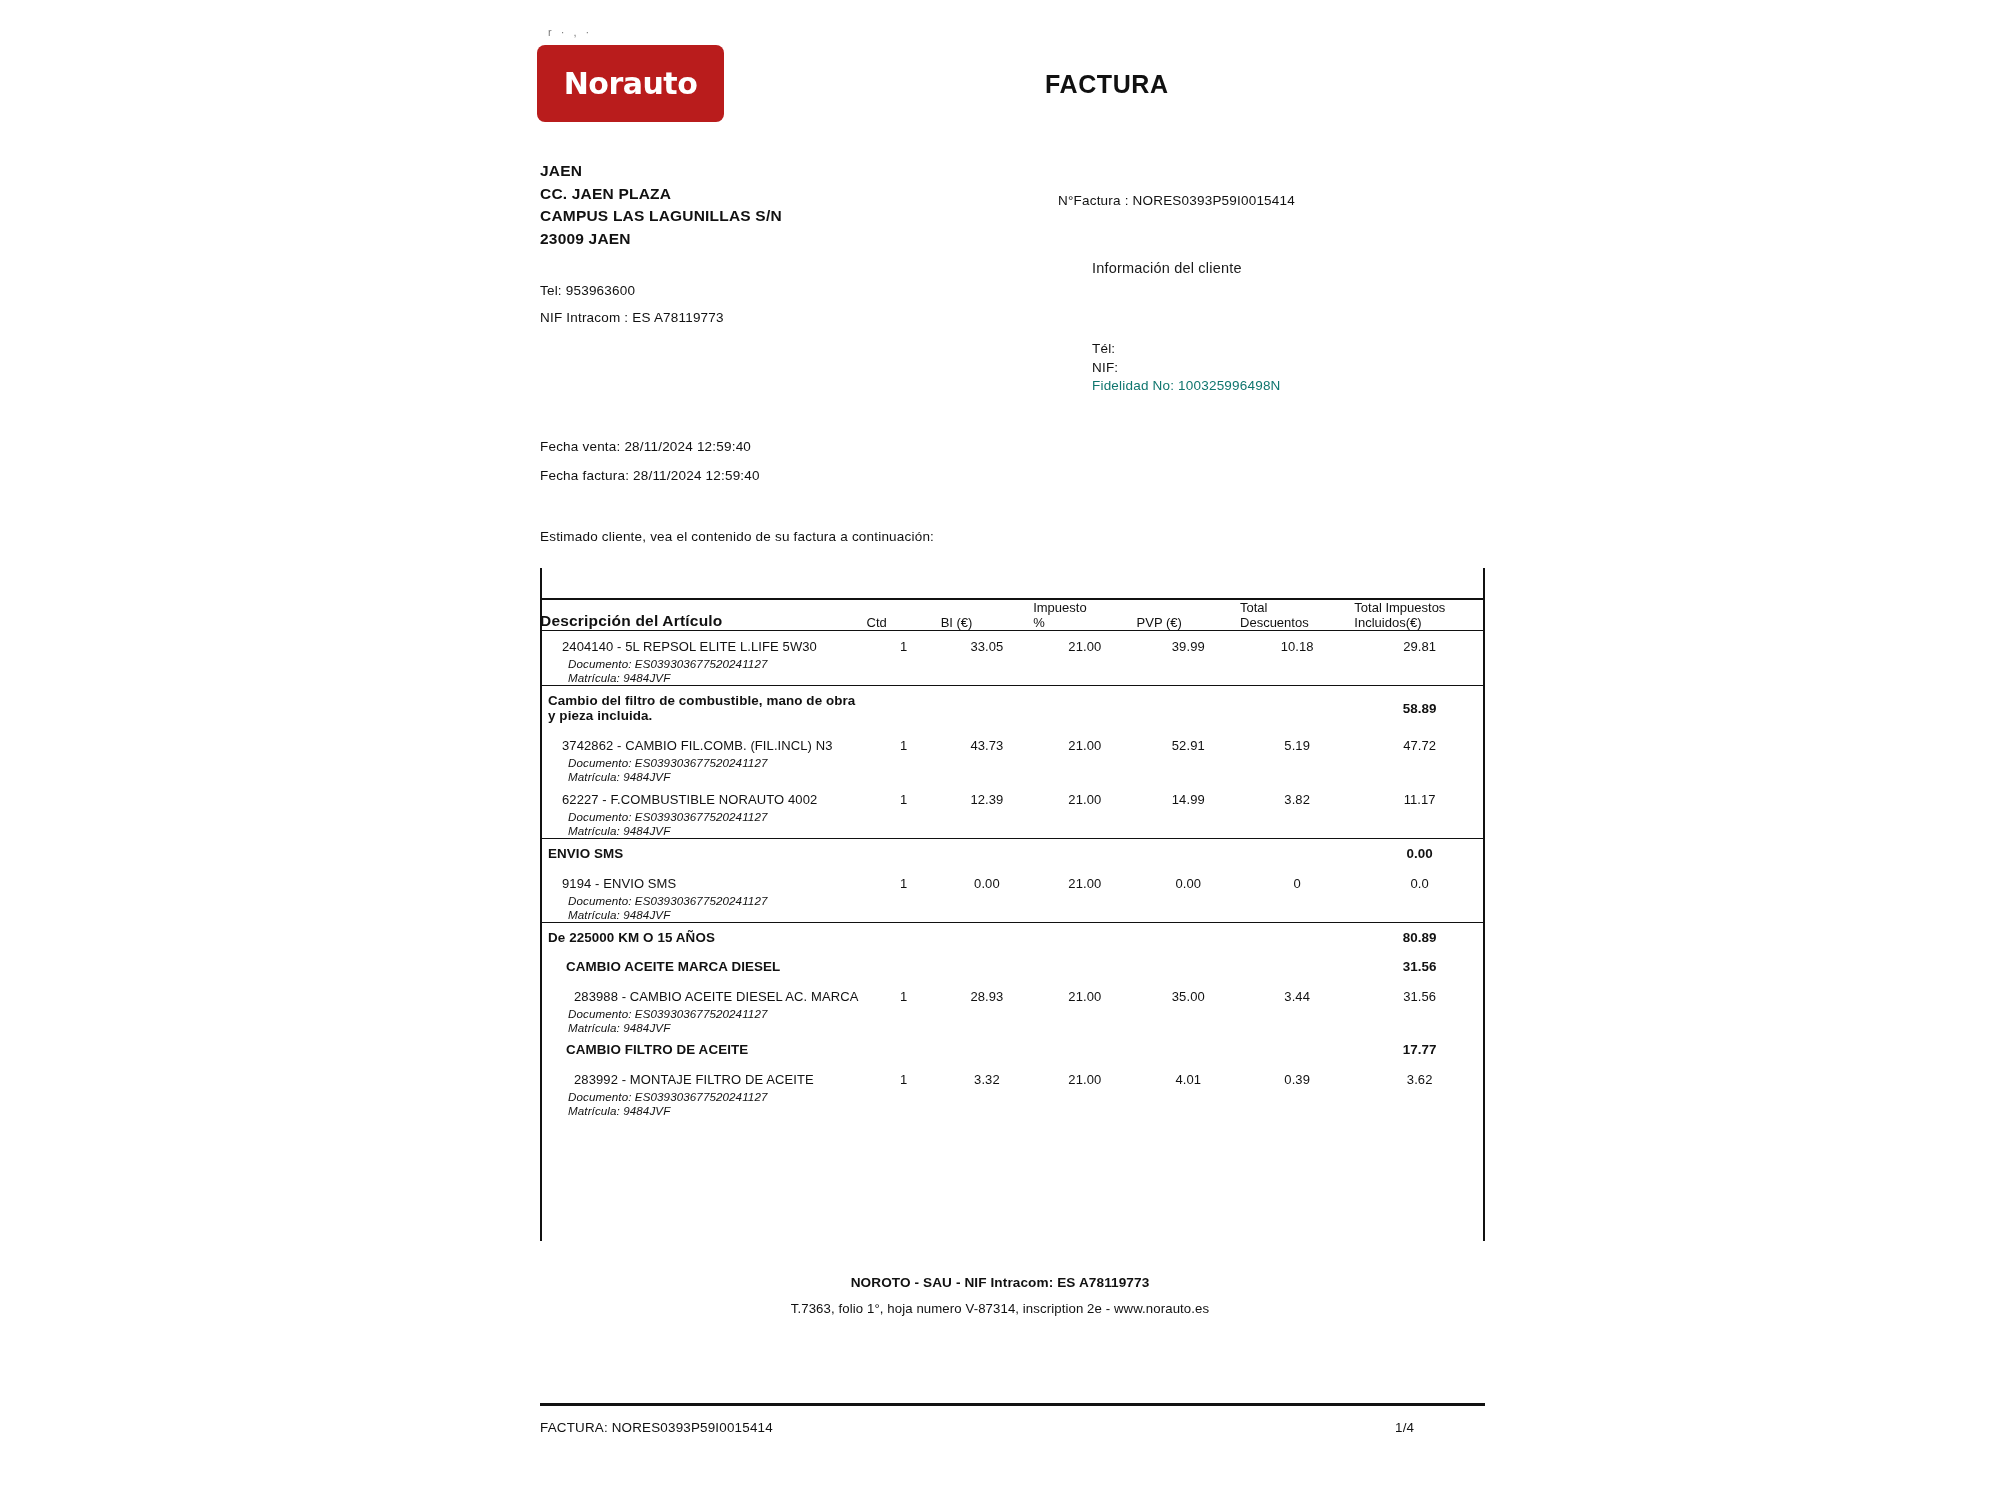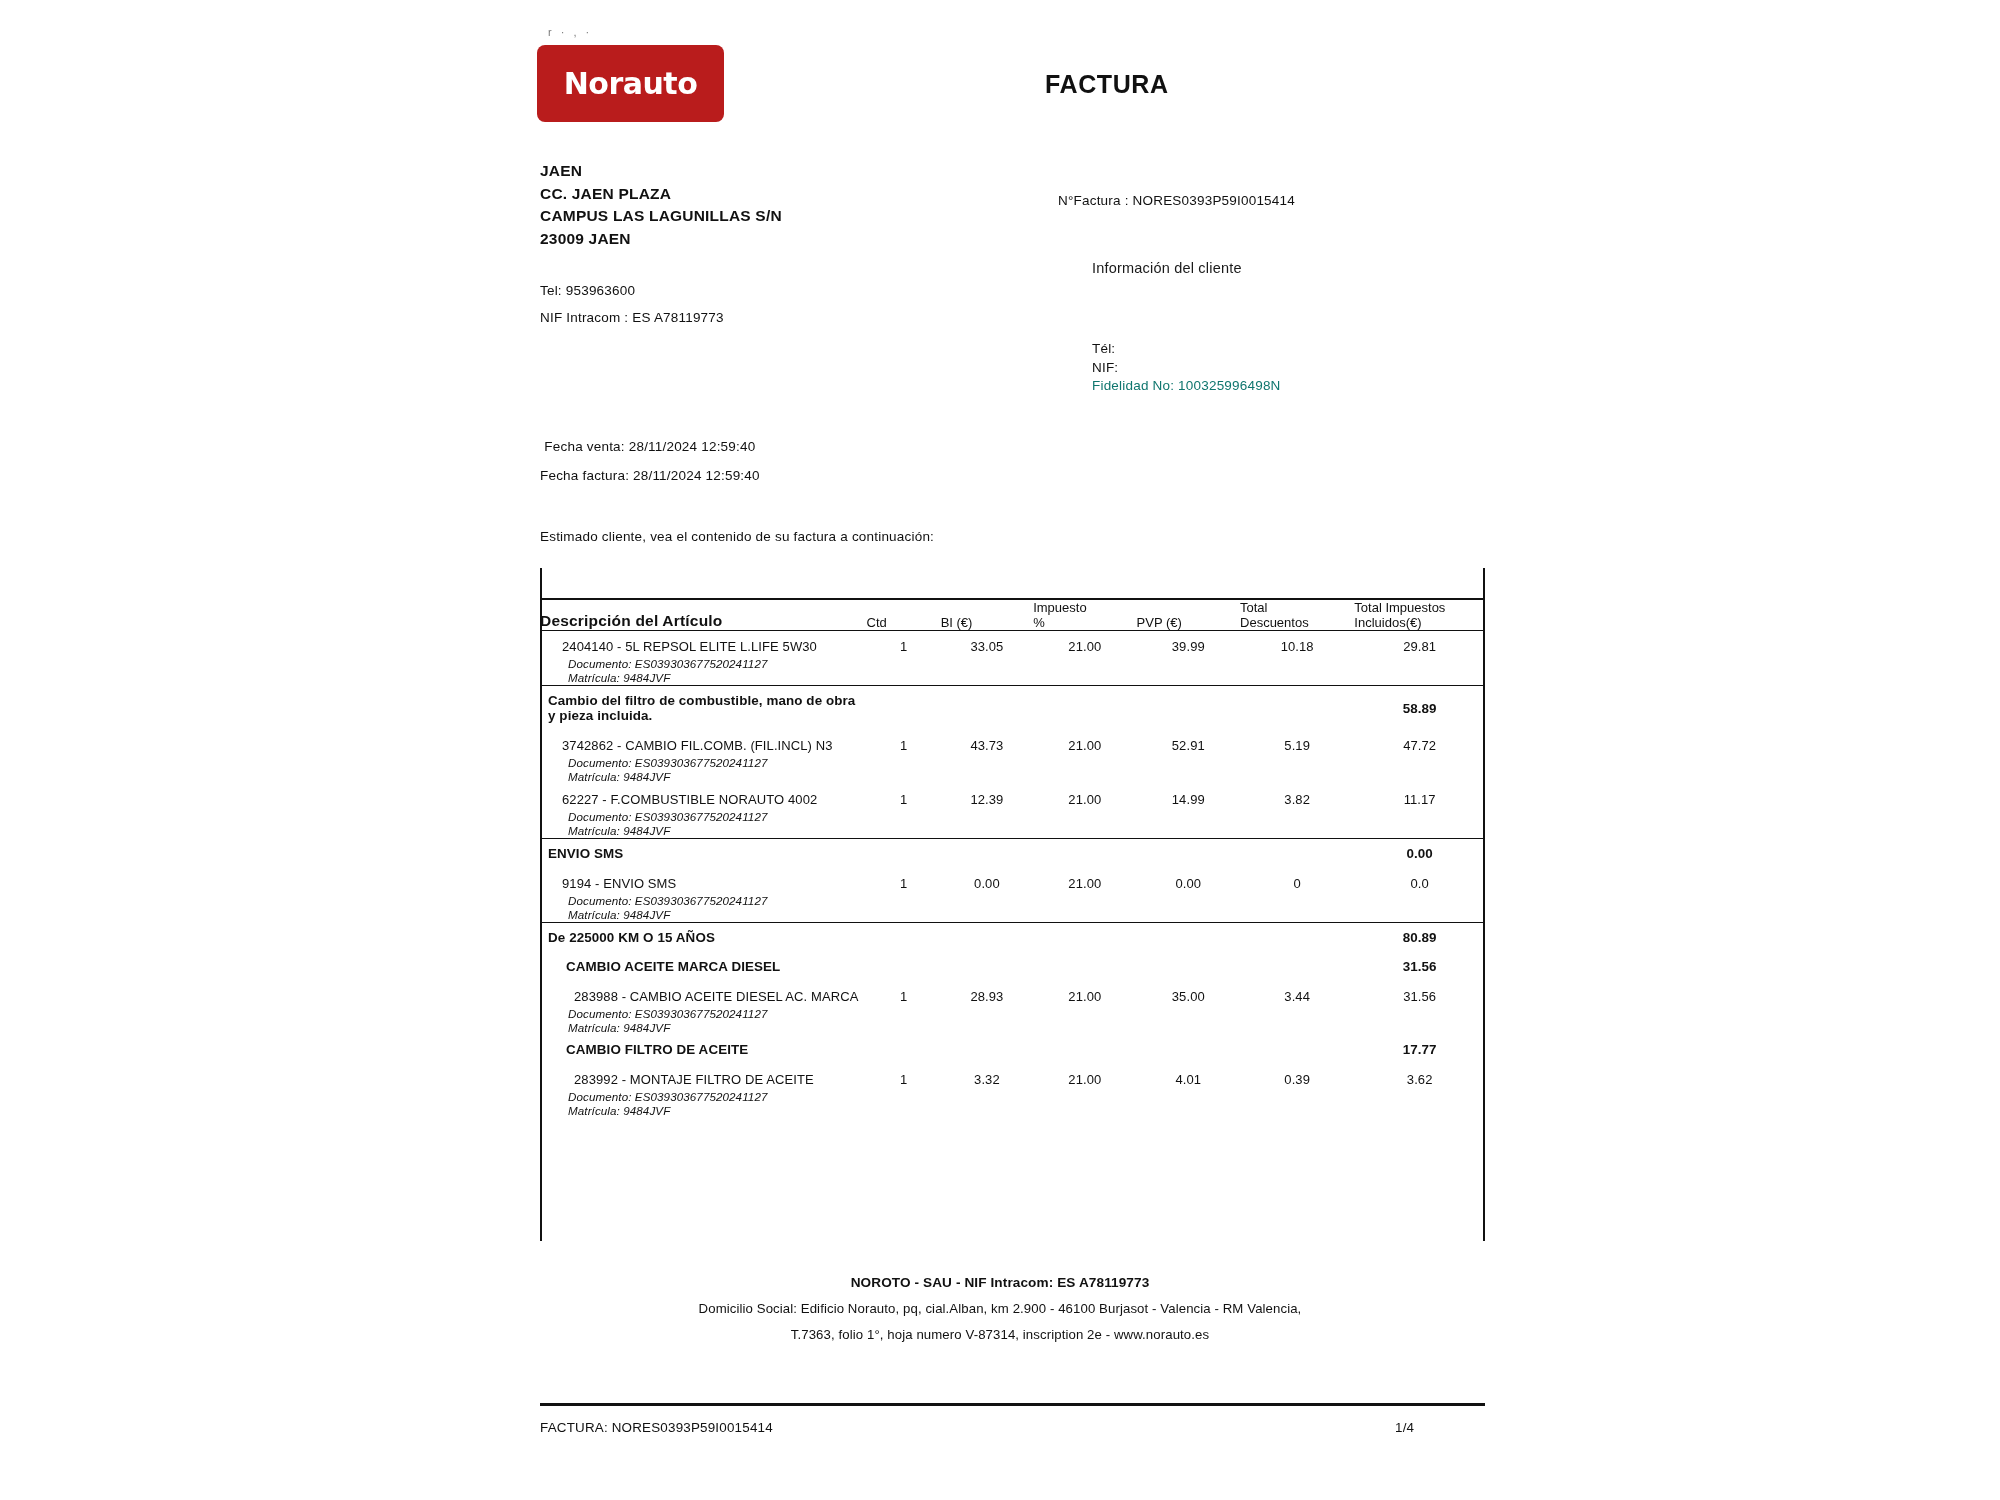--- a/index.html
+++ b/index.html
@@ -103,21 +103,20 @@
   .client-lines .faded {
     color: #0f766e;
   }
   .dates {
     position: absolute;
     left: 540px;
     top: 432px;
     font-size: 13.5px;
     line-height: 29px;
     letter-spacing: 0.2px;
-    text-align: center;
   }
   .intro {
     position: absolute;
     left: 540px;
     top: 529px;
     font-size: 13.5px;
     letter-spacing: 0.2px;
   }
 
   
@@ -505,21 +504,20 @@
             <td></td>
             <td></td>
             <td></td>
           </tr>
         </tbody>
     </table>
   </div>
 
   <div class="legal">
     <div class="l1">NOROTO  - SAU - NIF Intracom: ES A78119773</div>
-    <div>Domicilio Social: Edificio Norauto, pq, cial.Alban, km 2.900 - 46100 Burjasot - Valencia - RM Valencia,</div>
     <div>T.7363, folio 1°, hoja numero V-87314, inscription 2e - www.norauto.es</div>
   </div>
 
   <div class="footer-rule"></div>
   <div class="footer-left">FACTURA: NORES0393P59I0015414</div>
   <div class="footer-right">1/4</div>
 
 </div>
 
 </body></html>

